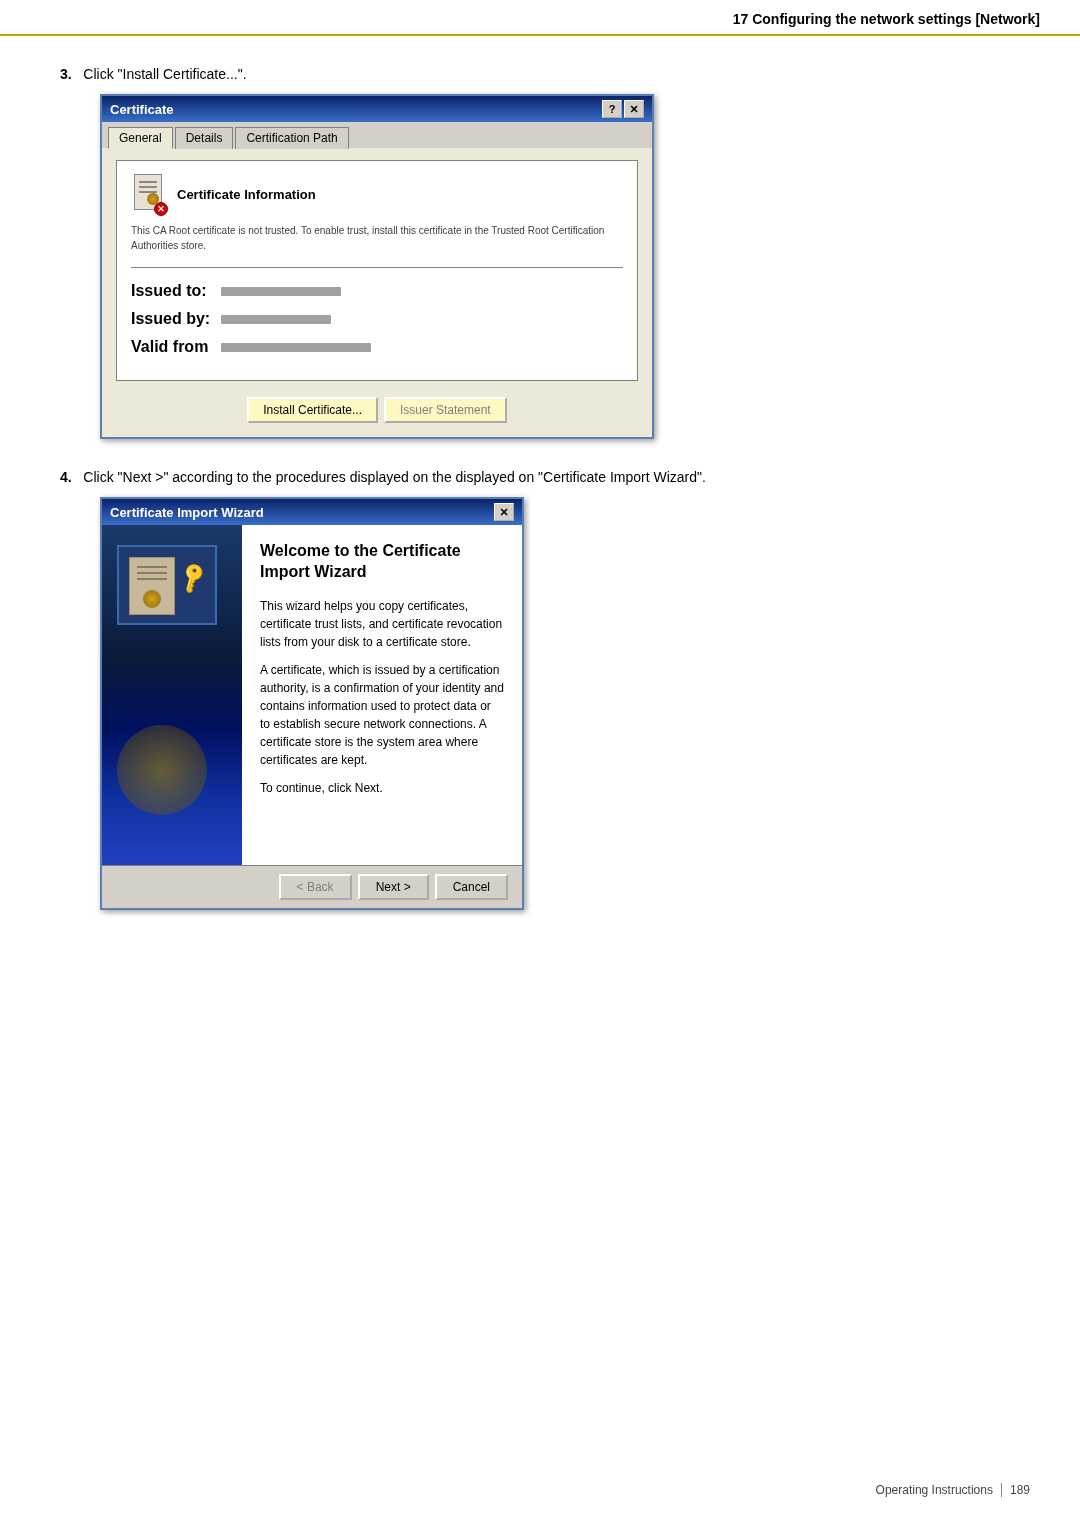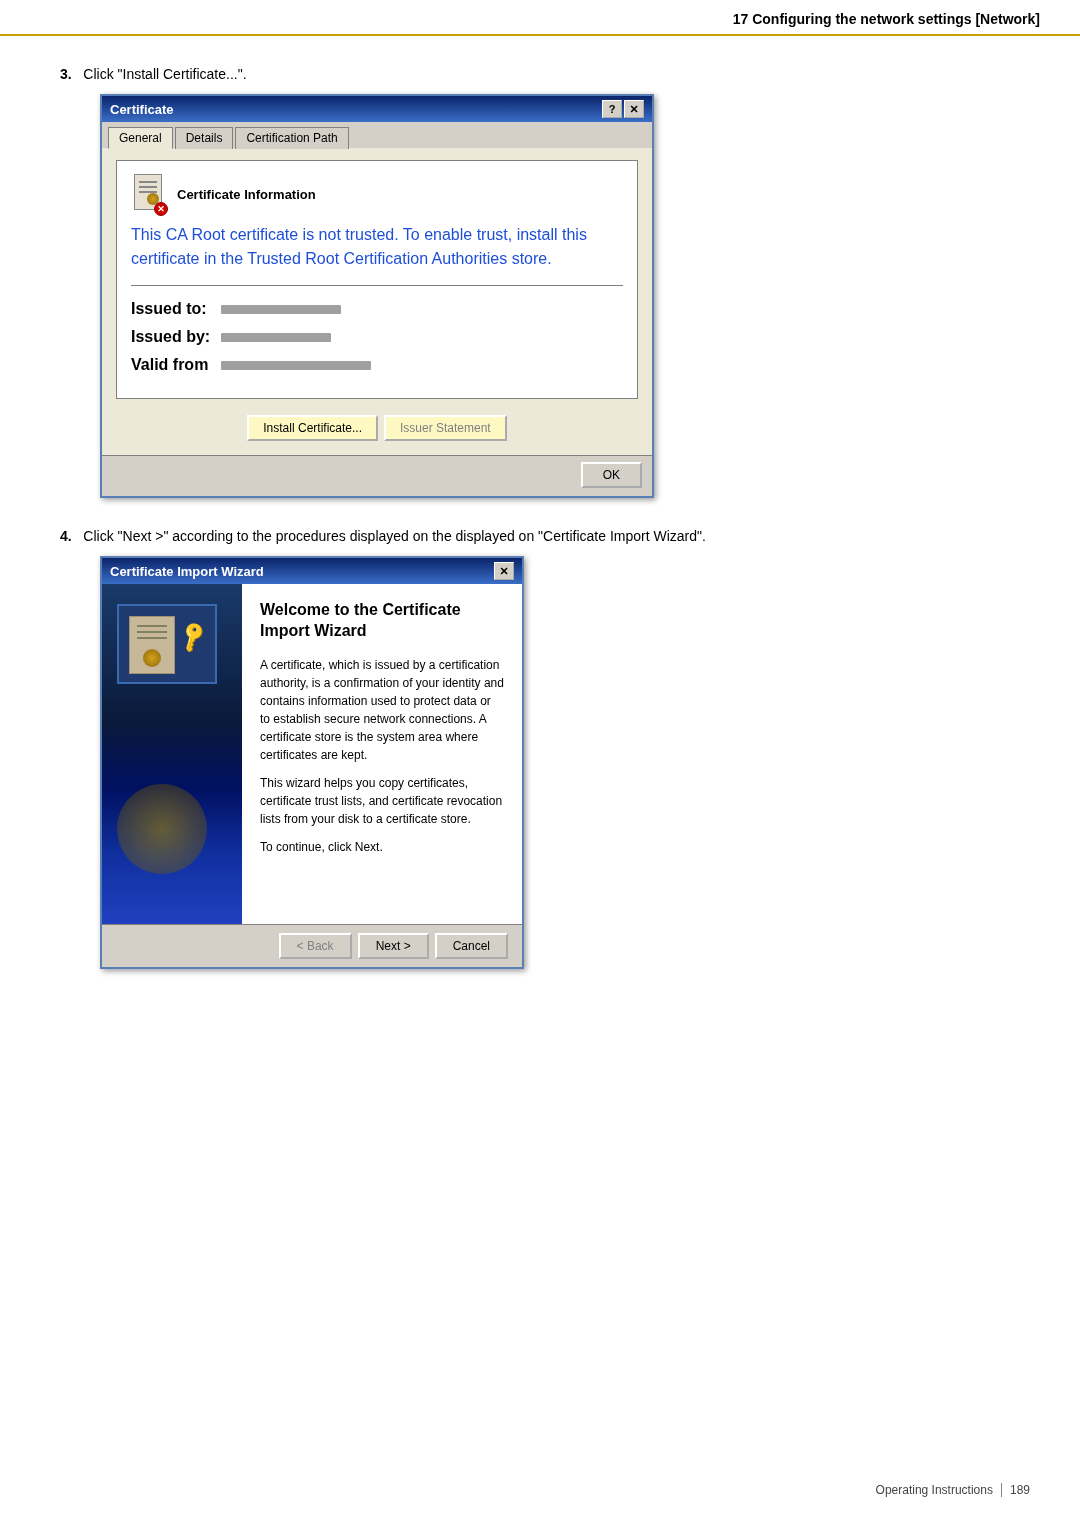--- a/index.html
+++ b/index.html
@@ -131,22 +131,22 @@
       display: flex;
       align-items: center;
       justify-content: center;
     }
     .cert-info-title {
       font-size: 13px;
       font-weight: bold;
       color: #000;
     }
     .cert-warning-text {
-      font-size: 16px;
-      color: #1d4ed8;
+      font-size: 10px;
+      color: #404040;
       line-height: 1.5;
     }
     .cert-divider {
       border: none;
       border-top: 1px solid #808080;
       margin: 14px 0;
     }
     .cert-field {
       display: flex;
       align-items: center;
@@ -371,23 +371,20 @@
           </div>
 
         </div>
 
         <div class="cert-buttons">
           <button class="win-button">Install Certificate...</button>
           <button class="win-button disabled">Issuer Statement</button>
         </div>
       </div>
 
-      <div class="dialog-ok-row">
-        <button class="ok-button">OK</button>
-      </div>
     </div>
   </div>
 
   <div class="step-item">
     <div class="step-label">
       <strong>4.</strong>
       &nbsp;
       <span>Click "Next &gt;" according to the procedures displayed on the displayed on "Certificate Import Wizard".</span>
     </div>
 
@@ -416,22 +413,22 @@
 
                 <div style="position:absolute; right:8px; top:18px; font-size:22px; color:#f0d060; transform:rotate(-30deg);">🔑</div>
               </div>
             </div>
 
             <div style="position:absolute; bottom:50px; left:15px; width:90px; height:90px; border-radius:50%; background:radial-gradient(circle, rgba(160,130,0,0.6) 0%, rgba(80,60,0,0.3) 100%);"></div>
           </div>
 
           <div class="wizard-main">
             <div class="wizard-heading">Welcome to the Certificate Import Wizard</div>
+            <p class="wizard-text">This wizard helps you copy certificates, certificate trust lists, and certificate revocation lists from your disk to a certificate store.</p>
             <p class="wizard-text">A certificate, which is issued by a certification authority, is a confirmation of your identity and contains information used to protect data or to establish secure network connections. A certificate store is the system area where certificates are kept.</p>
-            <p class="wizard-text">This wizard helps you copy certificates, certificate trust lists, and certificate revocation lists from your disk to a certificate store.</p>
             <p class="wizard-text">To continue, click Next.</p>
           </div>
         </div>
 
         <div class="wizard-footer">
           <button class="wizard-btn disabled">&lt; Back</button>
           <button class="wizard-btn">Next &gt;</button>
           <button class="wizard-btn">Cancel</button>
         </div>
       </div>

